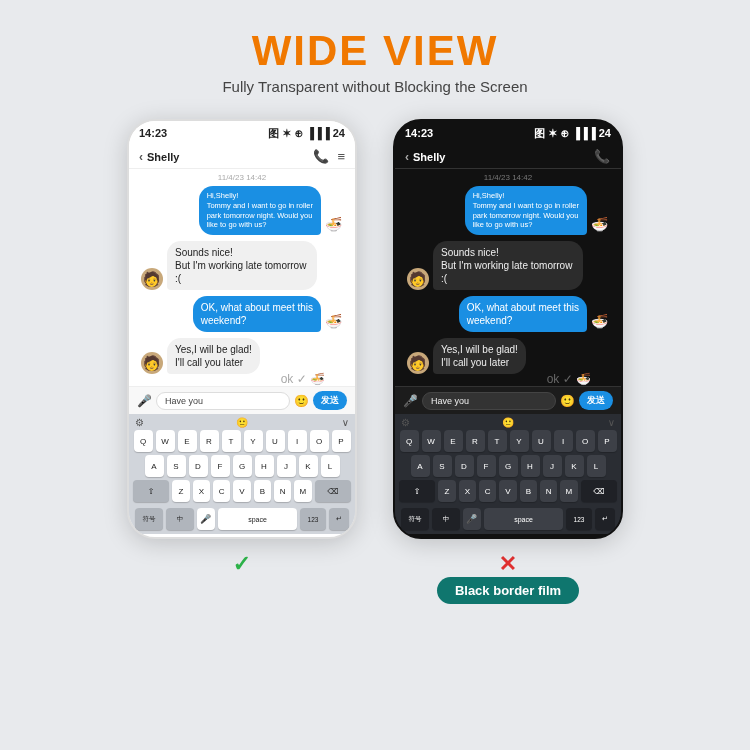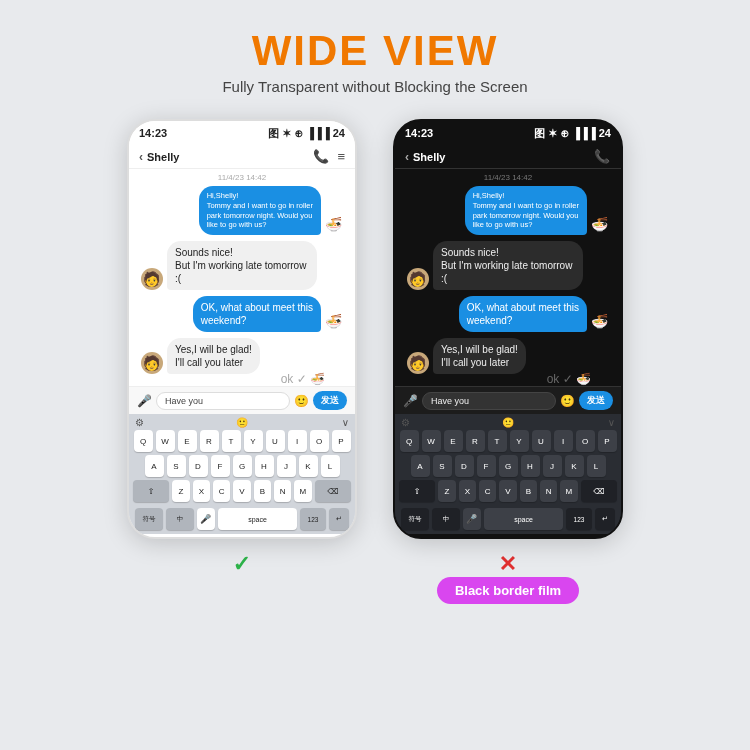--- a/index.html
+++ b/index.html
@@ -275,21 +275,21 @@
       font-weight: bold;
     }
     .label-pill {
       border-radius: 20px;
       padding: 6px 18px;
       font-size: 13px;
       font-weight: 600;
       color: #fff;
     }
     .pill-blue { background: #3a9bdc; }
-    .pill-gray { background: #d946ef; }
+    .pill-gray { background: #0f766e; }
     
     .dark-phone .chat-header { background: #111; border-bottom: 1px solid #333; }
     .dark-phone .chat-header-left { color: #fff; }
     .dark-phone .chat-header-left .back-arrow { color: #aaa; }
     .dark-phone .chat-header-right span { color: #aaa; }
     .dark-phone .chat-area { background: #111; }
     .dark-bg-msg { background: #111; }
     .dark-phone .input-area { background: #1c1c1c; border-top: 1px solid #333; }
     .dark-phone .input-box { background: #333; border: 1px solid #444; color: #eee; }
     .dark-phone .keyboard { background: #2a2d33; }

